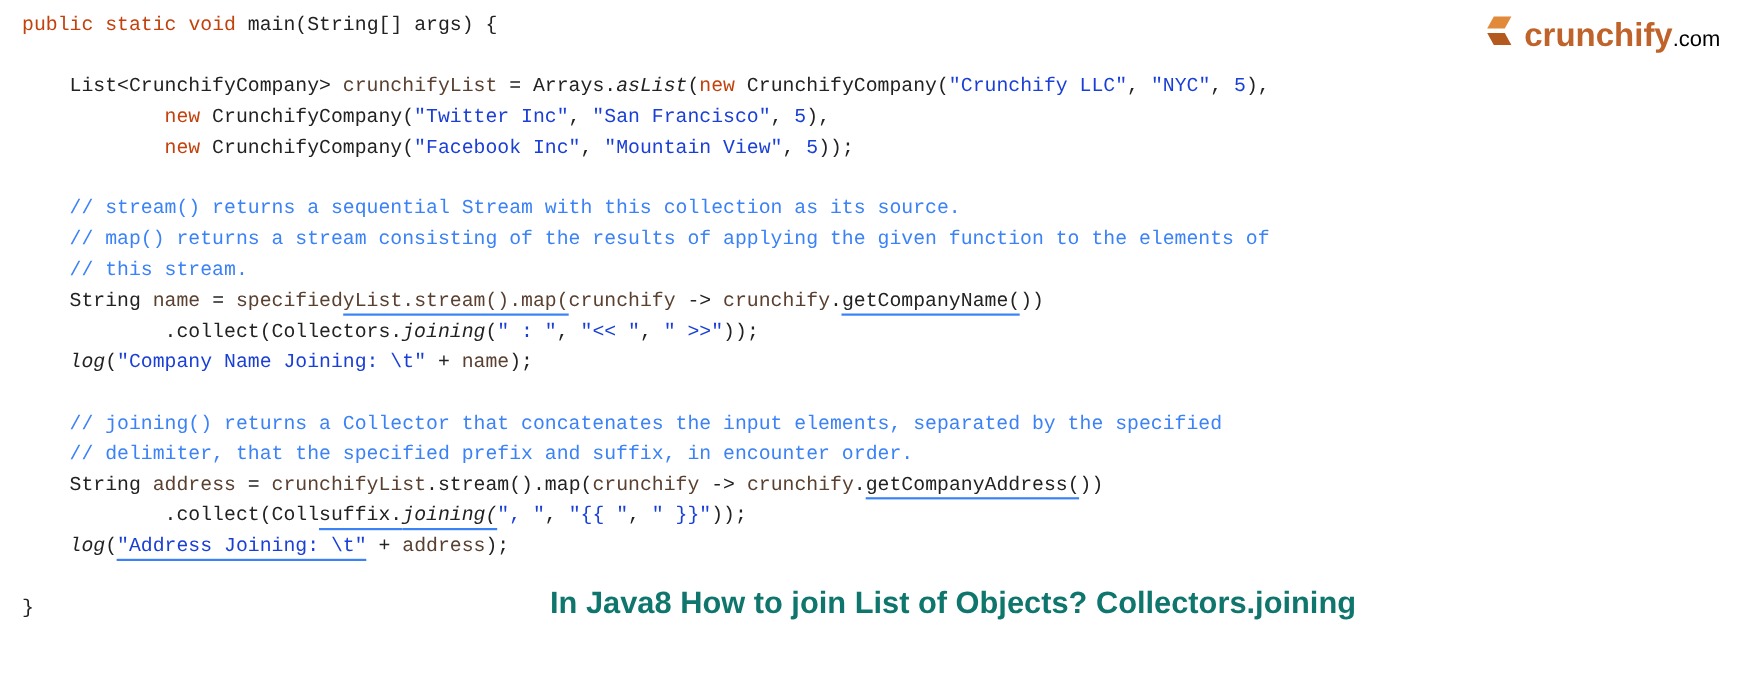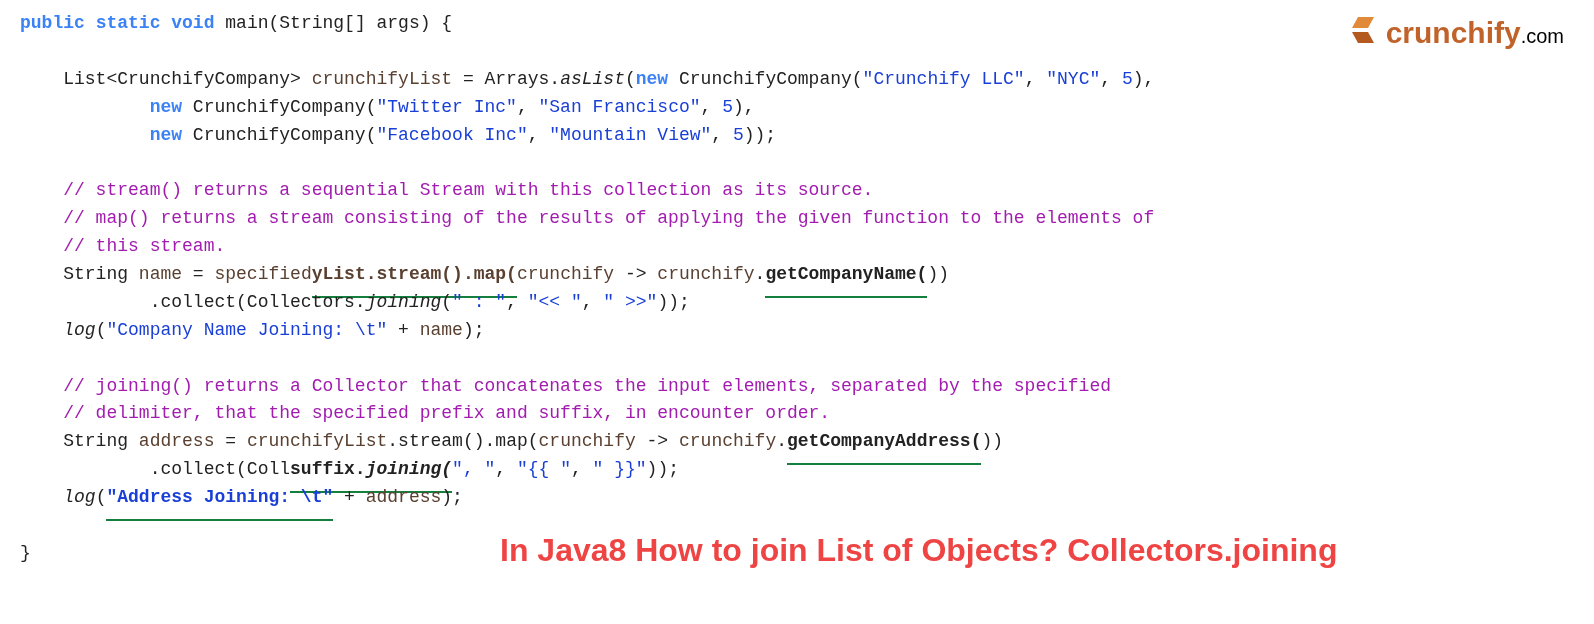--- a/index.html
+++ b/index.html
@@ -7,56 +7,55 @@
     padding: 10px 20px;
     font-family: "Menlo", "Consolas", "Courier New", monospace;
     font-size: 18px;
     line-height: 1.55;
     background: #ffffff;
     color: #222;
     position: relative;
     width: 1594px;
     box-sizing: border-box;
   }
-  .kw { color: #3b82f6; font-weight: bold; }
+  .kw { color: #c2410c; font-weight: normal; }
   .ident { color: #5a4030; }        
   .str { color: #1a3fd6; }          
   .num { color: #1a3fd6; }
-  .comment { color: #a21caf; }      
+  .comment { color: #3b82f6; }      
   .method-italic { font-style: italic; color: #222; }
   .logo {
     position: absolute;
     top: 10px;
     right: 30px;
     font-family: "Comic Sans MS", cursive, sans-serif;
     font-size: 30px;
     color: #c0632a;
     font-weight: bold;
     white-space: nowrap;
   }
   .logo .com { color: #000; font-size: 20px; font-weight: normal; font-family: sans-serif;}
   .logo-icon {
     display:inline-block;
     vertical-align:middle;
     margin-right:6px;
   }
   .underl {
-    border-bottom: 2px solid #15803d;
-    padding-bottom: 12px;
-    font-weight: bold;
+    border-bottom: 2px solid #3b82f6;
+    padding-bottom: 1px;
   }
   .caption {
     position: absolute;
     left: 500px;
     top: 530px;
     width: 1000px;
-    color: #ef4444;
+    color: #0f766e;
     font-family: "Helvetica Neue", Arial, sans-serif;
     font-weight: 700;
-    font-size: 32px;
+    font-size: 28px;
     line-height: 1.3;
   }
   pre.code {
     margin: 0;
     white-space: pre;
     font-family: inherit;
   }
 </style>
 </head>
 <body>

